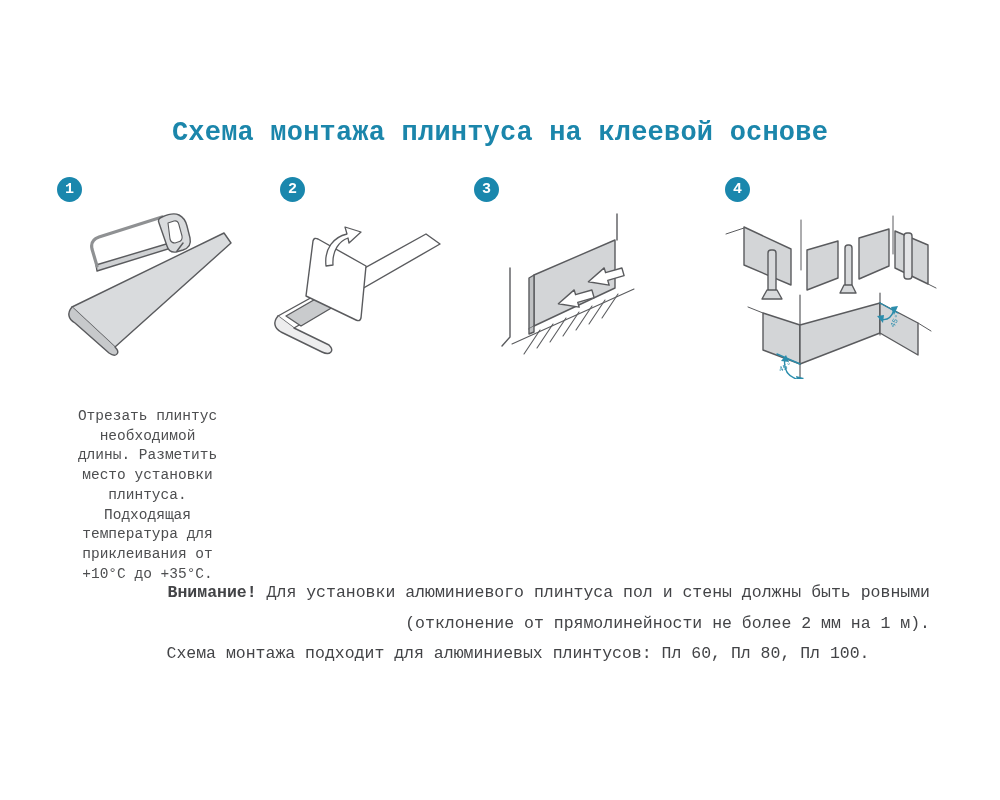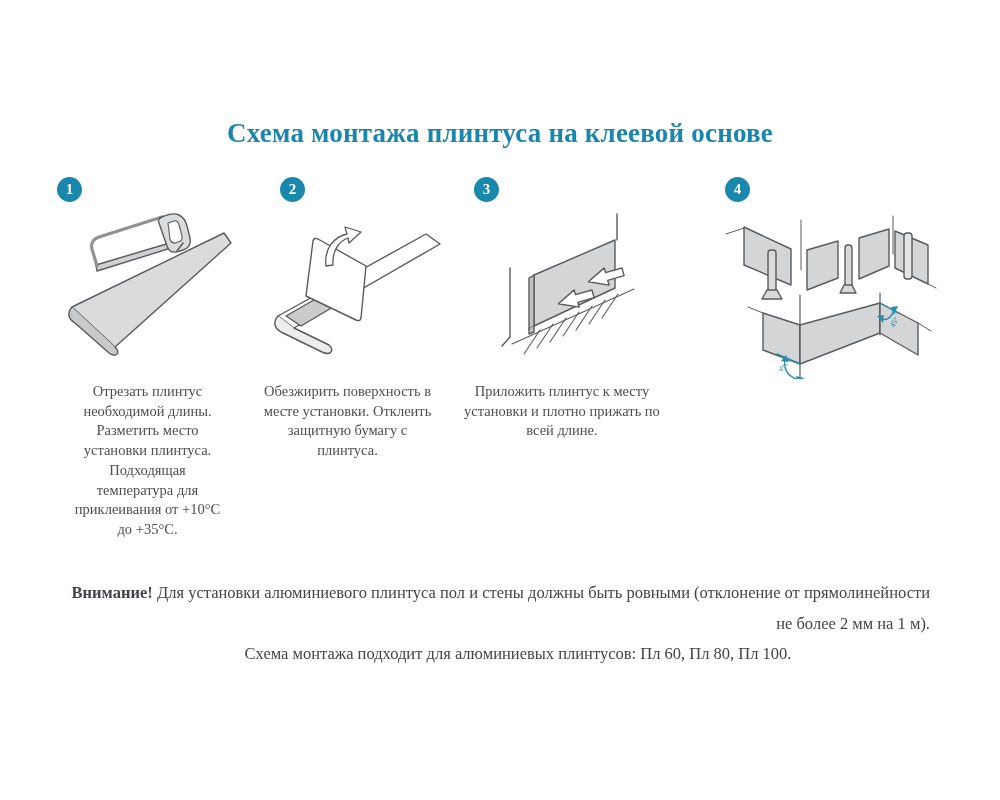--- a/index.html
+++ b/index.html
@@ -1,30 +1,30 @@
 <!DOCTYPE html>
 <html><head>
 <meta charset="utf-8">
 <style>
   html,body{margin:0;padding:0;background:#ffffff;}
   .sheet{position:relative;width:1000px;height:736px;background:#ffffff;overflow:hidden;
-         font-family:Liberation Serif, serif;}
+         font-family:Liberation Mono, monospace;}
   .title{position:absolute;top:118px;left:0;width:100%;text-align:center;
          font-size:27px;font-weight:bold;color:#1b86ab;letter-spacing:.2px;}
   .step{position:absolute;top:172px;}
   .step-1{left:55px;width:185px;}
   .step-2{left:250px;width:195px;}
   .step-3{left:452px;width:220px;}
   .step-4{left:698px;width:240px;}
   .badge{position:absolute;top:5px;width:25px;height:25px;border-radius:50%;
          background:#1a87ad;color:#fff;font-size:15px;font-weight:bold;
          display:flex;align-items:center;justify-content:center;}
   .step-1 .badge{left:2px}.step-2 .badge{left:30px}.step-3 .badge{left:22px}.step-4 .badge{left:27px}
   .step svg{display:block;margin-top:32px;}
-  .caption{margin:3px auto 0;font-size:14.5px;line-height:1.36;color:#4d4e50;text-align:center;}
+  .caption{margin:28px auto 0;font-size:14.5px;line-height:1.36;color:#4d4e50;text-align:center;}
   .step-1 .caption{width:152px}.step-2 .caption{width:178px}
   .step-3 .caption{width:198px}.step-4 .caption{width:206px}
   .warning{position:absolute;top:578px;left:70px;width:860px;text-align:right;
            font-size:16.5px;line-height:1.85;color:#434447;}
   .warning b{font-weight:bold;}
   .compat{position:absolute;top:644px;left:18px;width:100%;text-align:center;
           font-size:16.5px;color:#434447;}
   .ln{stroke:#5a5b5e;stroke-width:1.4;stroke-linejoin:round;stroke-linecap:round;}
 </style>
 </head>
@@ -54,21 +54,20 @@
     <div class="badge">2</div>
     <svg width="195" height="175" viewBox="0 0 195 175">
       <g class="ln">
         <polygon points="28,112 176,30 190,40 44,124" fill="#ffffff"></polygon>
         <path d="M28,112 C23,118 24,124 31,128 L72,148 C80,152 85,147 79,141 L44,124" fill="#ededee"></path>
         <polygon points="36,112 95,78 110,87 51,122" fill="#c9cbcd"></polygon>
         <path d="M56,92 L63,37 Q64,33 68,35 L116,62 L111,114 Q110,118 106,116 Z" fill="#ffffff"></path>
         <path d="M76,62 C74,44 84,33 97,30 L95,23 L111,28 L99,39 L98,34 C89,37 82,47 83,61 Z" fill="#ffffff" stroke-width="1.3"></path>
       </g>
     </svg>
-    <div class="caption">Обезжирить поверхность в месте установки. Отклеить защитную бумагу с плинтуса.</div>
   </div>
 
   <div class="step step-3">
     <svg width="220" height="175" viewBox="0 0 220 175">
       <g class="ln">
         <path d="M58,64 L58,133 L50,142" fill="none"></path>
         <path d="M60,140 L182,85" fill="none" stroke-width="1.1"></path>
         <path d="M165,10 L165,36" fill="none"></path>
         <path d="M88,126 L72,150 M101,120 L85,144 M114,114 L98,138 M127,108 L111,132 M140,102 L124,126 M153,96 L137,120 M166,90 L150,114" fill="none" stroke-width="1.1"></path>
         <polygon points="82,71 163,36 163,84 82,122" fill="#d3d5d7"></polygon>
@@ -76,21 +75,20 @@
         <path d="M77,125 L77,130 L82,128 L82,122" fill="#bfc1c3"></path>
         <g transform="translate(116,97) rotate(-16)">
           <path d="M26,-4 L9,-4 L9,-9 L-10,0 L9,9 L9,4 L26,4 Z" fill="#ffffff"></path>
         </g>
         <g transform="translate(146,75) rotate(-16)">
           <path d="M26,-4 L9,-4 L9,-9 L-10,0 L9,9 L9,4 L26,4 Z" fill="#ffffff"></path>
         </g>
       </g>
     </svg>
     <div class="badge">3</div>
-    <div class="caption">Приложить плинтус к месту установки и плотно прижать по всей длине.</div>
   </div>
 
   <div class="step step-4">
     <div class="badge">4</div>
     <svg width="240" height="175" viewBox="0 0 240 175">
       <g class="ln">
 
         <path d="M28,30 L46,24" stroke-width="1"></path>
         <polygon points="46,23 93,45 93,81 46,61" fill="#d3d5d7"></polygon>
         <path d="M103,16 L103,66" stroke-width="1"></path>

